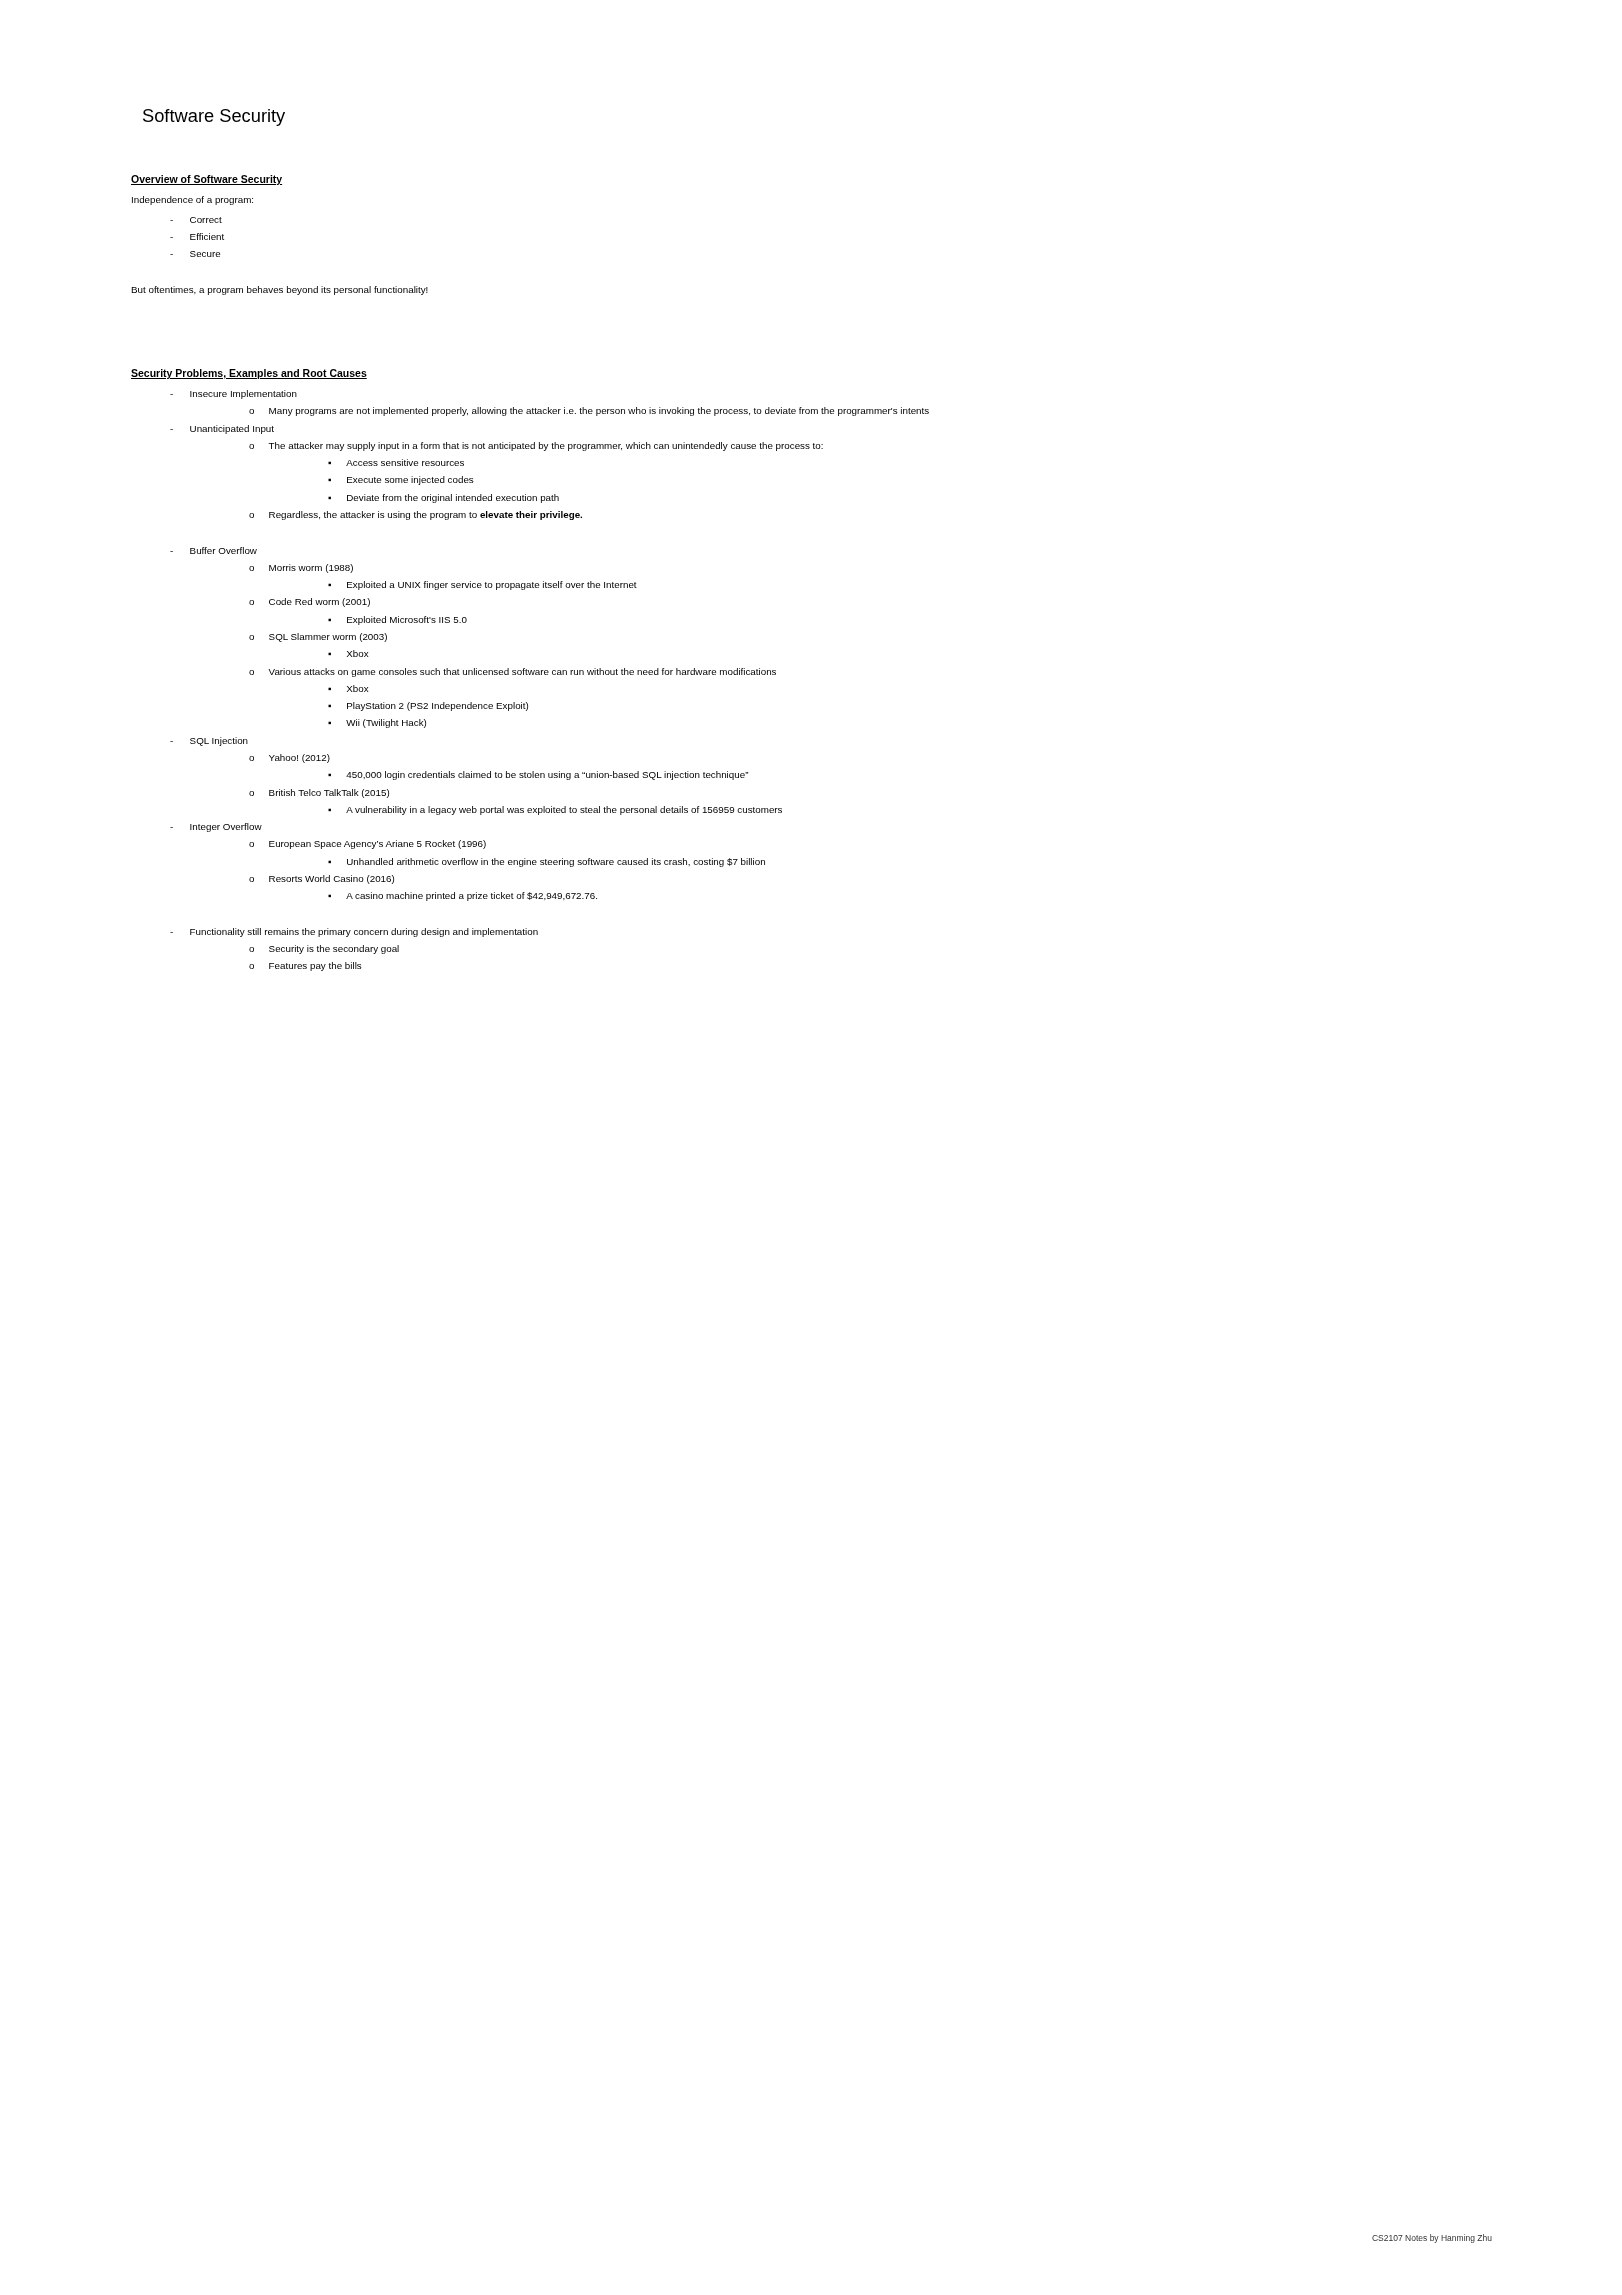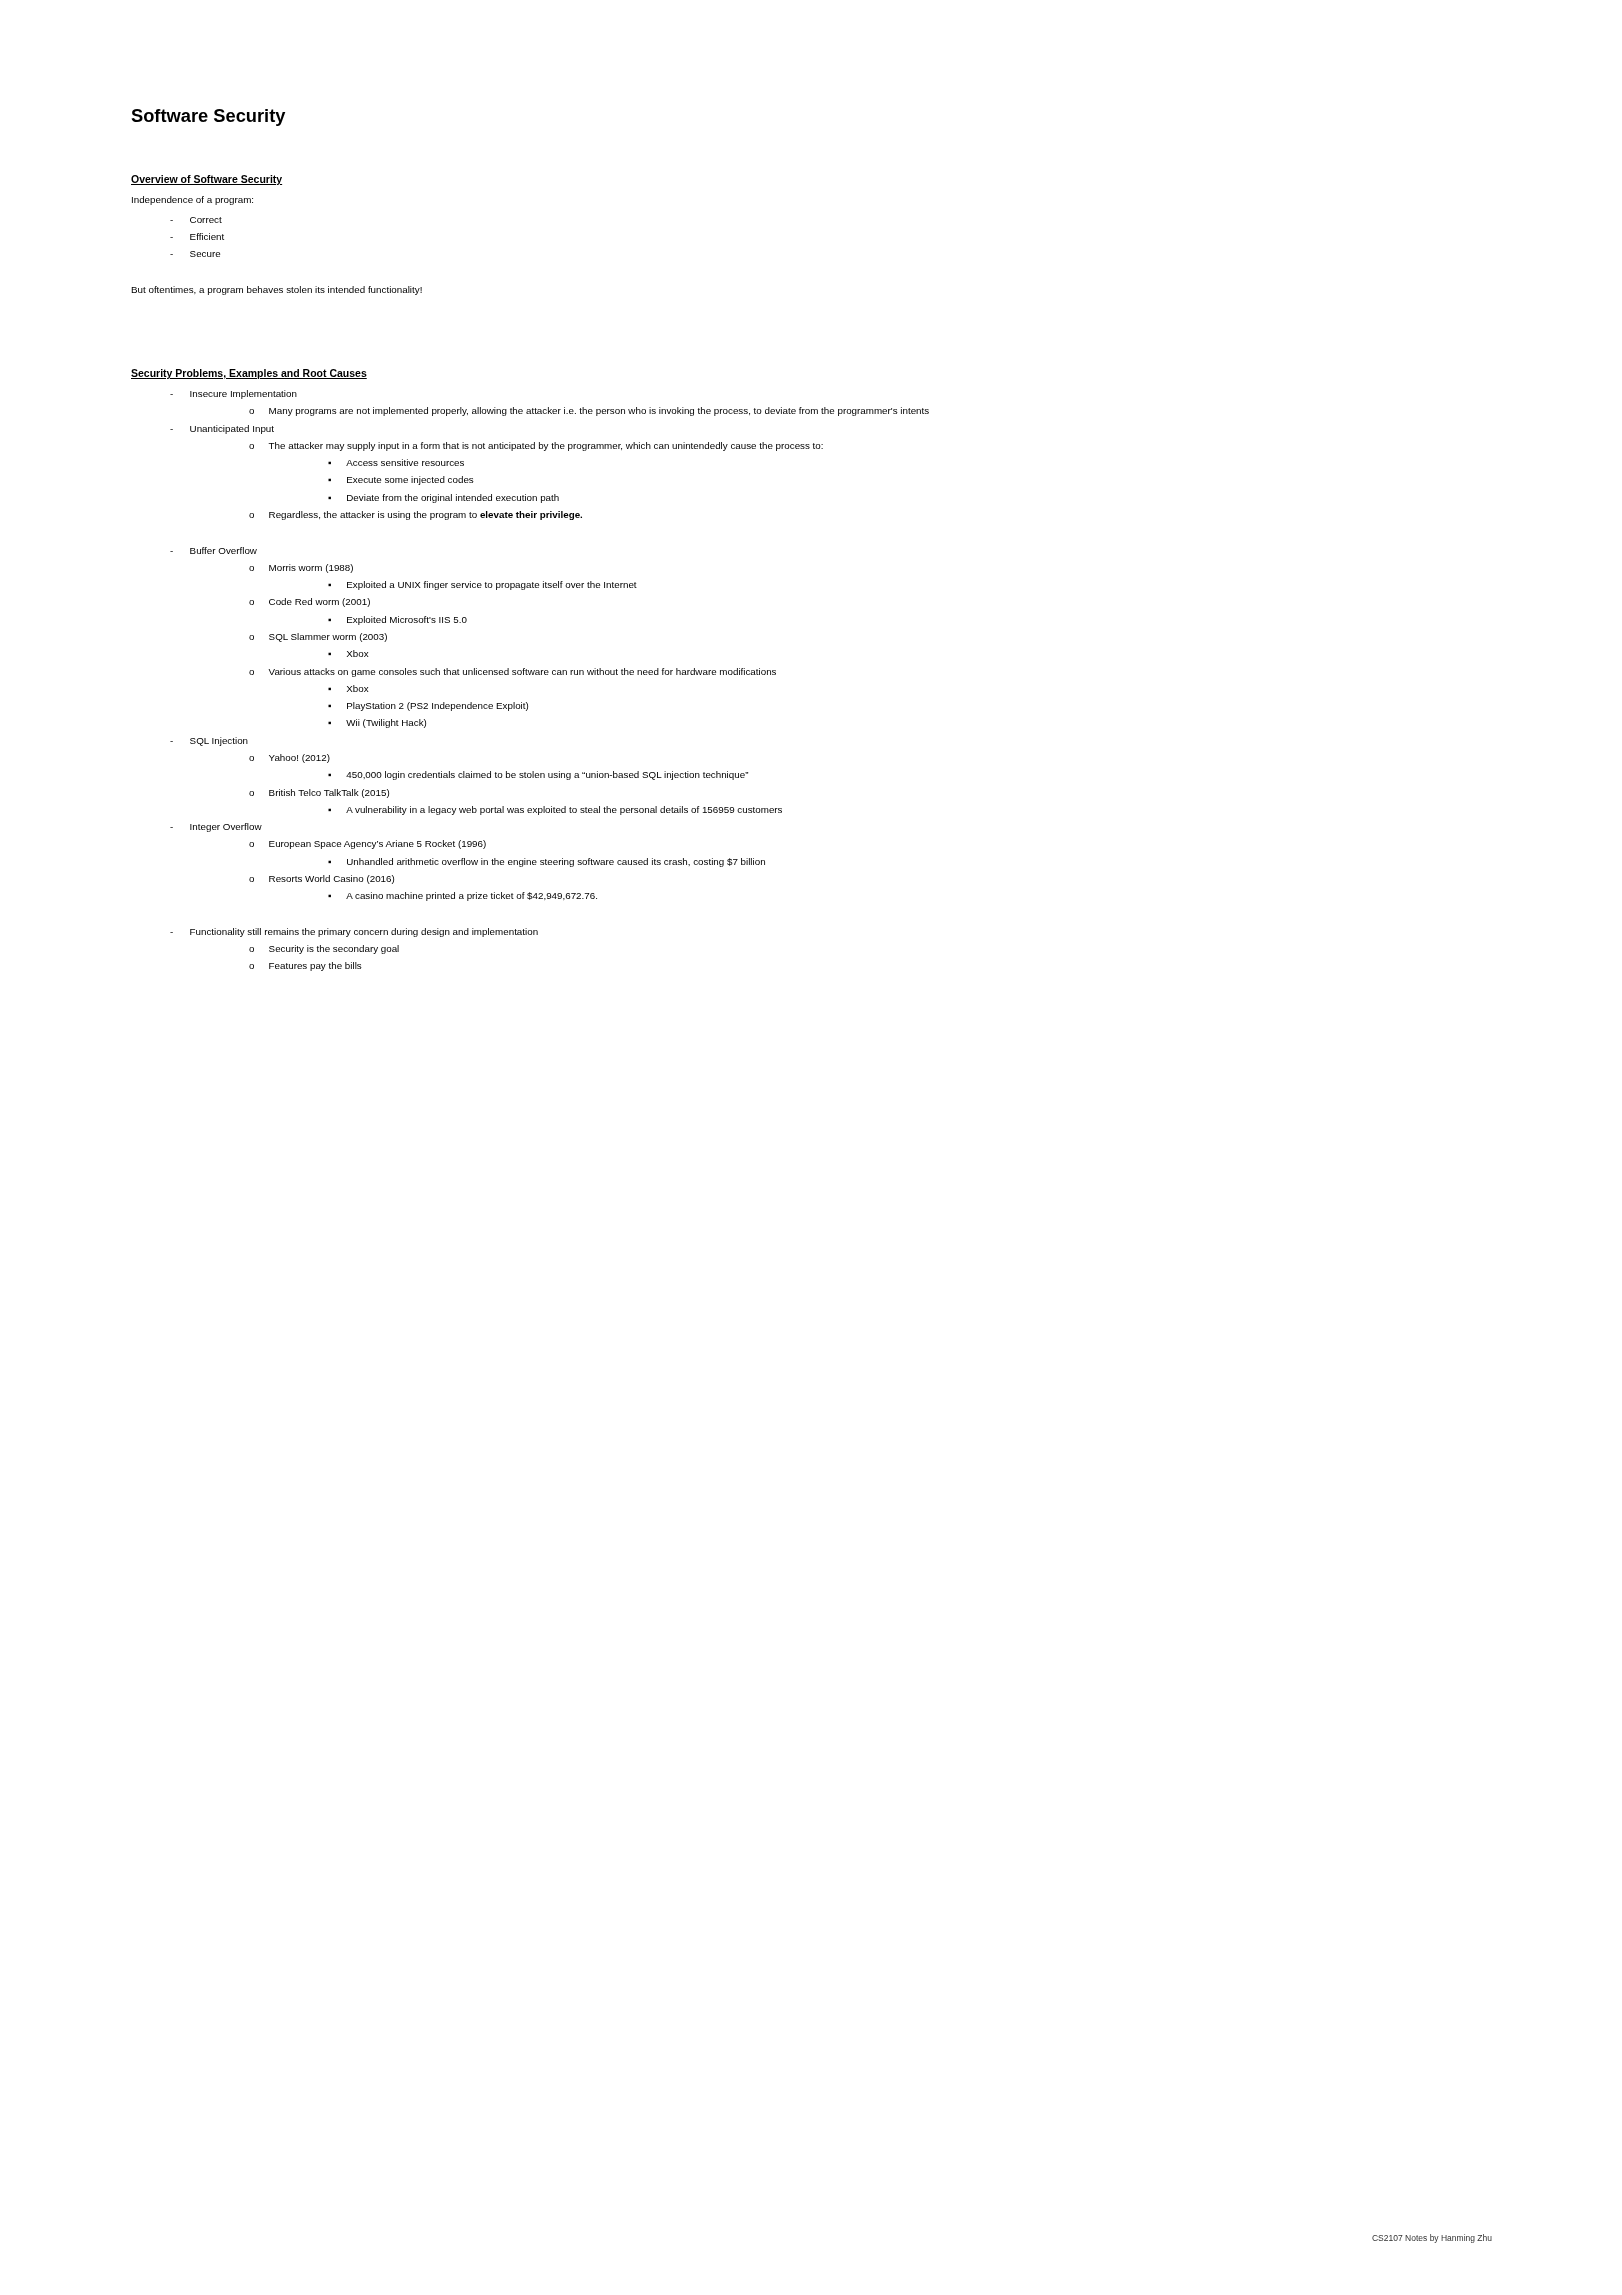--- a/index.html
+++ b/index.html
@@ -14,22 +14,23 @@
       font-size: 9.8px;
       color: #000000;
       width: 1623px;
       min-height: 2295px;
       padding: 105px 131px 131px 131px;
       position: relative;
     }
 
     .page-title {
       font-size: 18.3px;
-      font-weight: bold;
+      font-weight: normal;
       margin-bottom: 26px;
+      margin-left: 11px;
     }
 
     .section-heading {
       font-size: 10.5px;
       font-weight: bold;
       text-decoration: underline;
       margin-bottom: 5.2px;
       margin-top: 45px;
     }
 
@@ -110,21 +111,21 @@
       <span class="dash">-</span>
       <span>Efficient</span>
     </div>
     <div class="list-item-dash">
       <span class="dash">-</span>
       <span>Secure</span>
     </div>
   </div>
 
   <div class="spacer"></div>
-  <p>But oftentimes, a program behaves stolen its intended functionality!</p>
+  <p>But oftentimes, a program behaves beyond its personal functionality!</p>
 </div>
 
 <div class="spacer"></div>
 
 <div>
   <p class="section-heading">Security Problems, Examples and Root Causes</p>
 
   <div class="indent-1">
     <div class="list-item-dash">
       <span class="dash">-</span>

